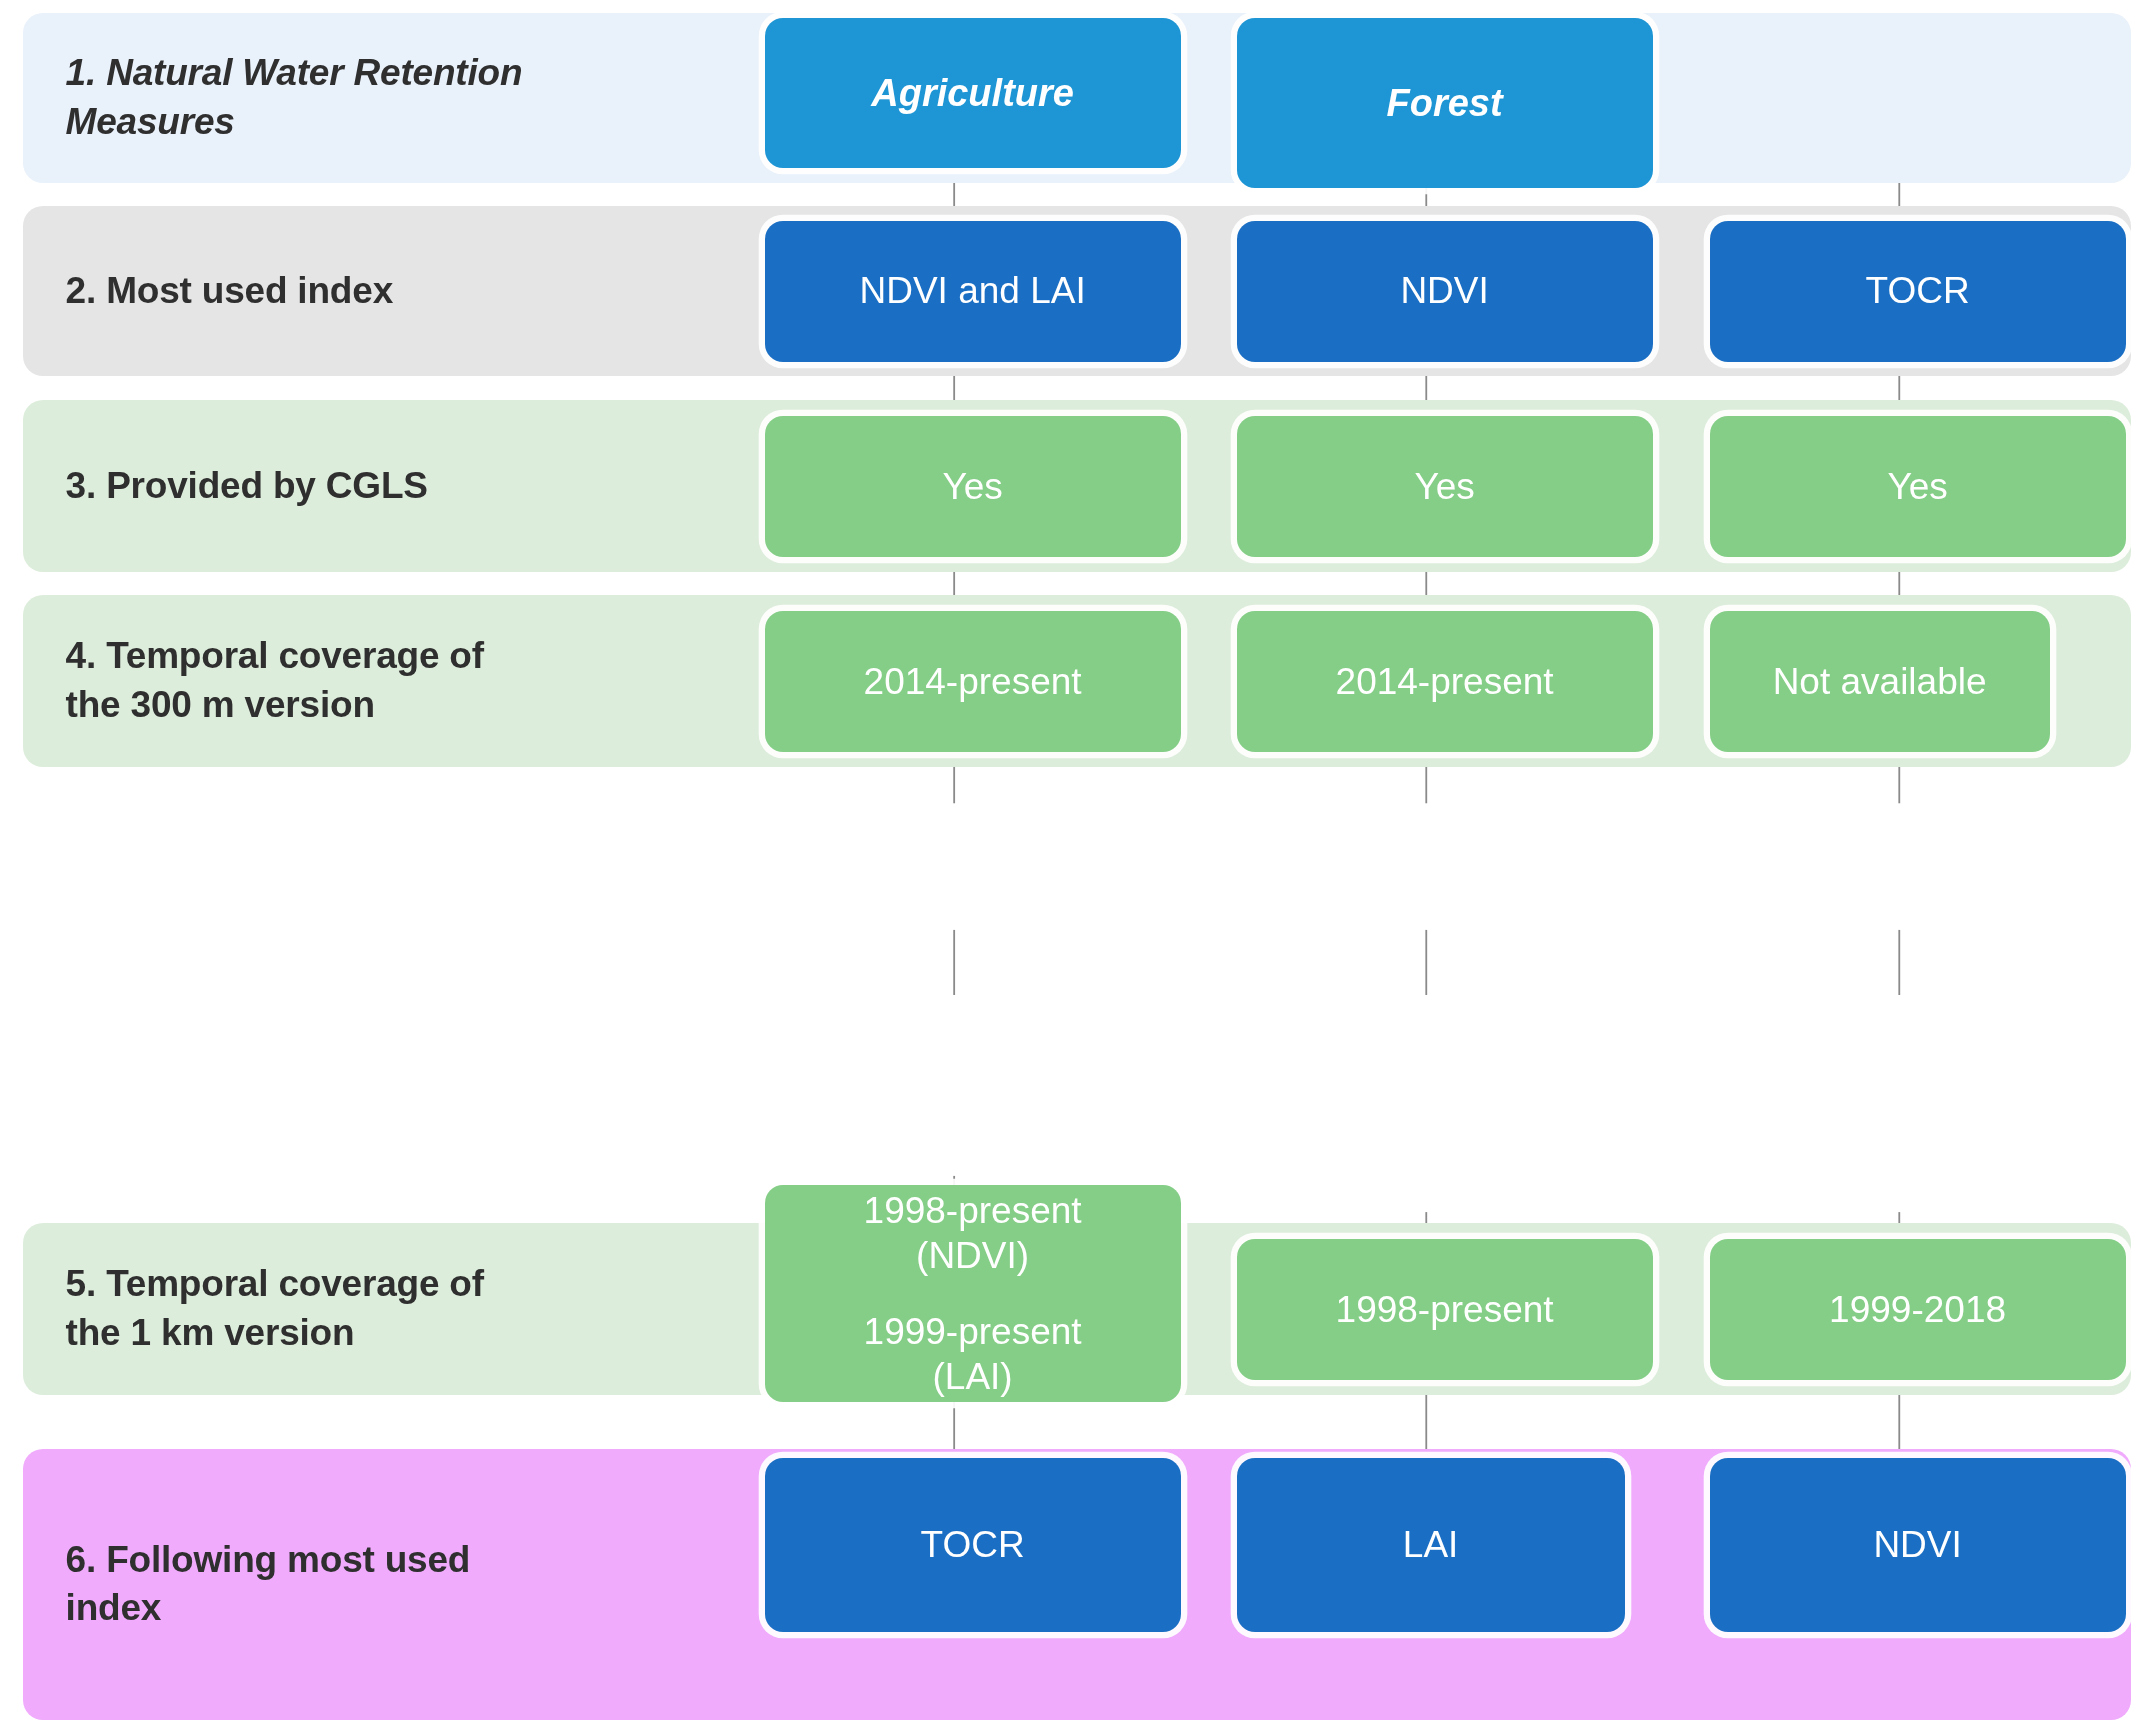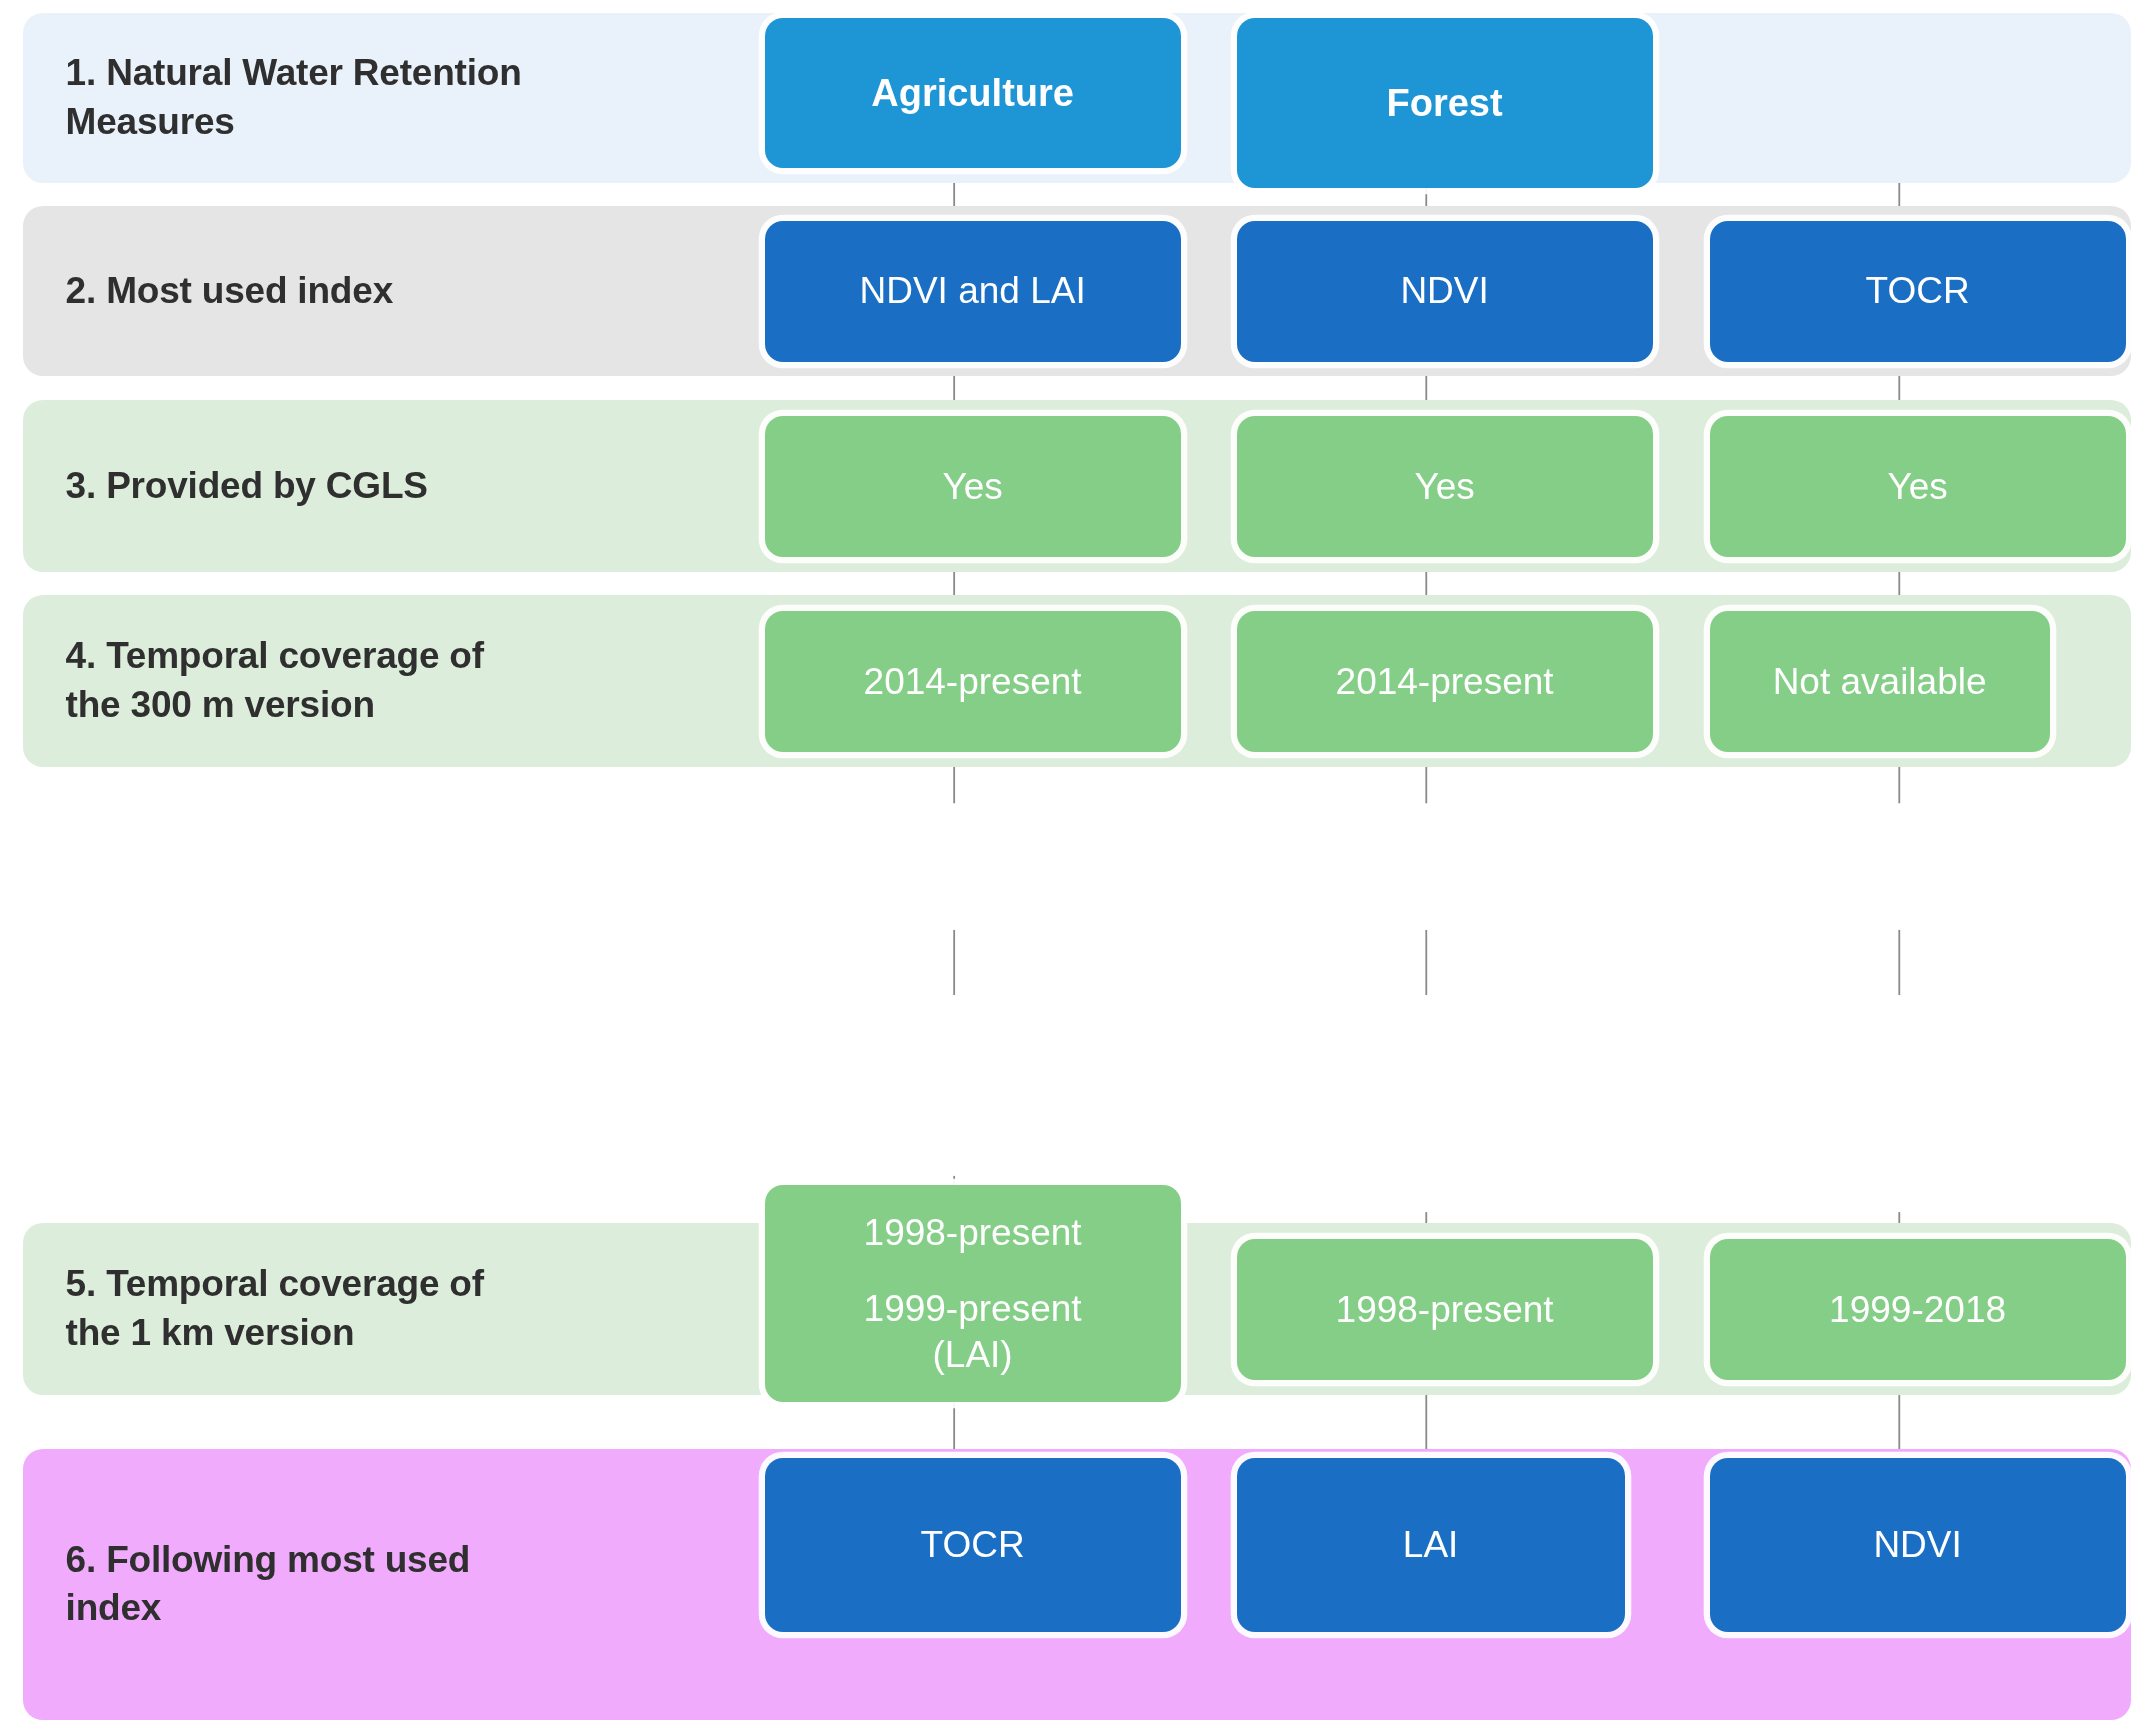--- a/index.html
+++ b/index.html
@@ -98,21 +98,21 @@
   }
 
   
   .cell.green {
     background: #85CE87;
     font-size: 37px;
     font-weight: normal;
   }
 
   
-  .band-1 { background: #E9F1FA; }
+  .band-1 { background: #E9F1FA; font-style: italic; }
   .band-2 { background: #e5e5e5; padding-left: 22px; }
   .band-green { background: #DDEDDB; }
   .band-6 { background: #f0abfc; }
 </style>
 </head>
 <body>
 
 <div class="diagram">
 
   <svg class="connectors" viewBox="0 0 2375 1918">
@@ -208,20 +208,21 @@
   <div class="row band-green" style="top:1223px; height:172px;">
     <div class="row-label">
       <span>5. Temporal coverage of</span><br>
       <span>the 1 km version</span>
     </div>
     <div class="cells">
       <div class="cell green" style="left:742px; top:-38px; width:416px; height:217px;">
         <span class="cell-text">
           <span class="grp">
             <span class="sub">1998-present</span>
+            <span class="sub">(NDVI)</span>
           </span>
           <span class="grp">
             <span class="sub">1999-present</span>
             <span class="sub">(LAI)</span>
           </span>
         </span>
       </div>
       <div class="cell green" style="left:1214px; top:16.3px; width:416px; height:141px;">
         <span class="cell-text">1998-present</span>
       </div>

